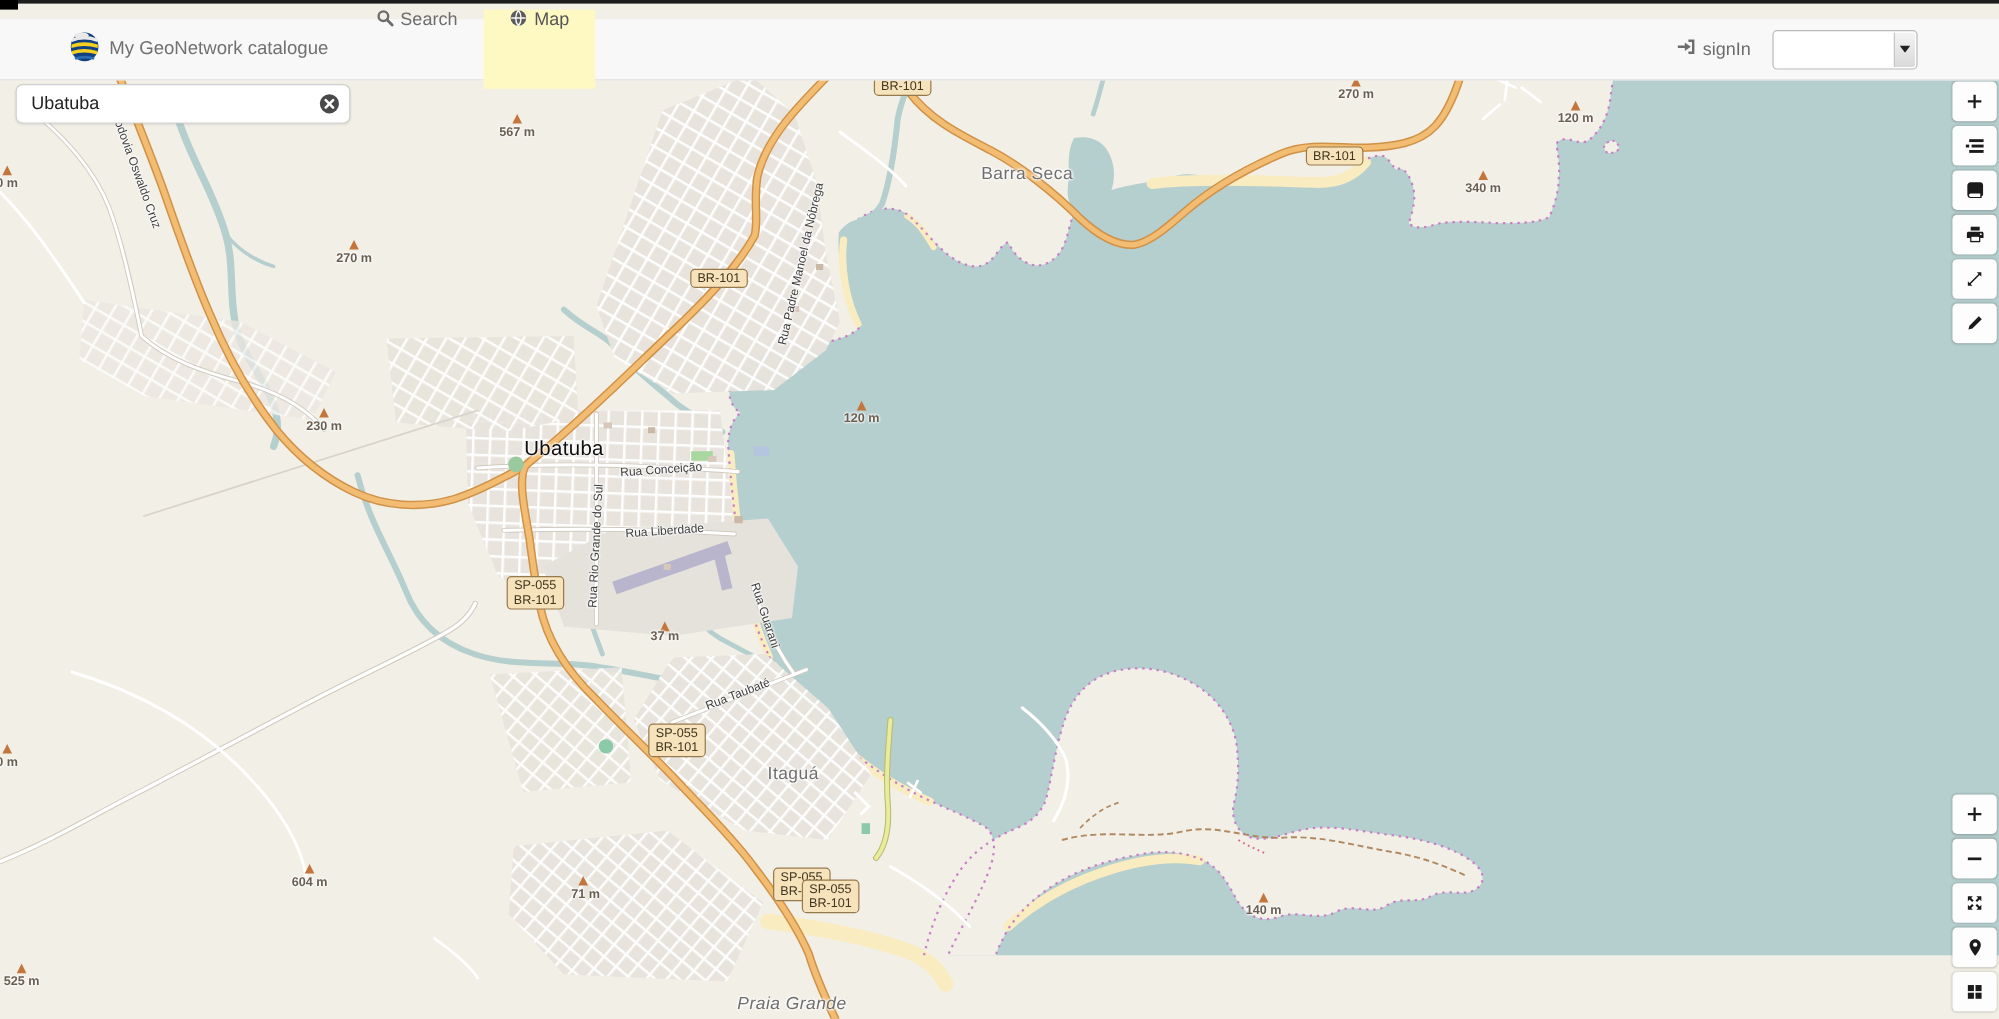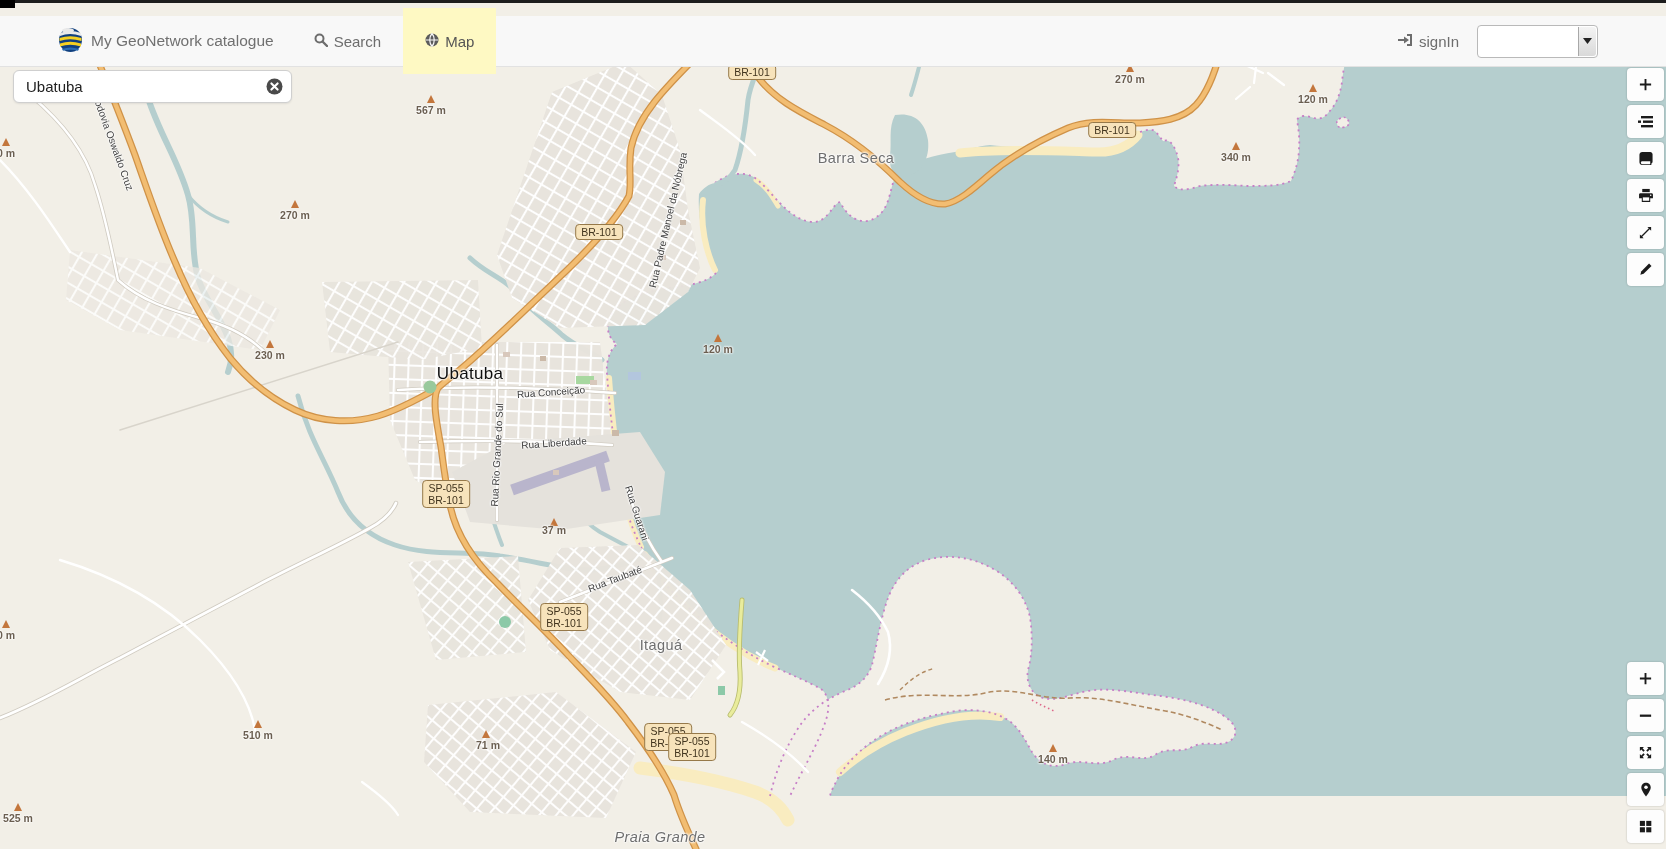--- a/index.html
+++ b/index.html
@@ -6,21 +6,21 @@
     font-family:"Liberation Sans","DejaVu Sans",sans-serif;background:#f2efe7;}
   #stage{position:relative;width:1666px;height:849px;overflow:hidden;}
   
   #map{position:absolute;left:0;top:0;width:1666px;height:849px;cursor:default;}
   
   #topstrip{position:absolute;left:0;top:0;width:100%;height:3px;background:#1d1d1d;z-index:40;}
   #topnub{position:absolute;left:0;top:0;width:15px;height:8px;background:#000;z-index:41;}
   #header{position:absolute;left:0;top:16px;width:100%;height:50px;background:#f8f8f8;
     border-bottom:1px solid #e2e2e2;z-index:30;display:flex;align-items:center;}
   .brand{display:flex;align-items:center;gap:8px;margin-left:58px;color:#707070;font-size:15.5px;}
-  .navitem{display:flex;align-items:center;gap:6px;color:#6d6d6d;font-size:15px;height:66px;
+  .navitem{display:flex;align-items:flex-start;gap:6px;color:#6d6d6d;font-size:15px;height:66px;
     padding:0 22px;cursor:pointer;}
   .navitem.first{margin-left:18px;}
   .navitem.active{background:#fef9c3;color:#555;}
   .spacer{flex:1;}
   .signin{display:flex;align-items:center;gap:6px;color:#6d6d6d;font-size:15px;cursor:pointer;}
   .langselect{position:relative;width:119px;height:31px;background:#fff;border:1px solid #b9b9b9;
     border-radius:4px;margin:0 68px 0 18px;cursor:pointer;}
   .langselect .caretbox{position:absolute;right:1px;top:1px;bottom:1px;width:17px;
     background:linear-gradient(#f4f4f4,#d9d9d9);border-left:1px solid #a8a8a8;
     border-radius:0 3px 3px 0;display:flex;align-items:center;justify-content:center;}
@@ -232,21 +232,21 @@
       <rect x="660" y="255" width="6" height="5" fill="#d8c8bc"></rect>
       <rect x="680" y="220" width="6" height="5" fill="#cbb9a8"></rect>
       <path d="M712,660 L724,672 L717,679" stroke="#ffffff" stroke-width="2.5" fill="none"></path>
       <path d="M756,652 l12,9 m-3,-11 l-7,15" stroke="#ffffff" stroke-width="2.2" fill="none"></path>
     </g>
   </svg>
 
   
   <div id="labels">
         <div class="mlabel town" style="left: 470px; top: 374px;">Ubatuba</div>
-        <div class="mlabel suburb" style="left: 856px; top: 158px;">Barra Seca</div>
+        <div class="mlabel suburb" style="left: 856px; top: 145px;">Barra Seca</div>
         <div class="mlabel suburb" style="left: 661px; top: 645px;">Itaguá</div>
         <div class="mlabel suburb" style="left: 660px; top: 837px; font-style: italic;">Praia Grande</div>
         <div class="mlabel street" style="left: 551px; top: 392px; transform: translate(-50%, -50%) rotate(-4deg);">Rua Conceição</div>
         <div class="mlabel street" style="left: 554px; top: 443px; transform: translate(-50%, -50%) rotate(-4deg);">Rua Liberdade</div>
         <div class="mlabel street" style="left: 497px; top: 455px; transform: translate(-50%, -50%) rotate(-87deg);">Rua Rio Grande do Sul</div>
         <div class="mlabel street" style="left: 615px; top: 579px; transform: translate(-50%, -50%) rotate(-21deg);">Rua Taubaté</div>
         <div class="mlabel street" style="left: 637px; top: 513px; transform: translate(-50%, -50%) rotate(72deg);">Rua Guarani</div>
         <div class="mlabel street" style="left: 668px; top: 220px; transform: translate(-50%, -50%) rotate(-77deg);">Rua Padre Manoel da Nóbrega</div>
         <div class="mlabel street" style="left: 113px; top: 142px; transform: translate(-50%, -50%) rotate(70deg);">Rodovia Oswaldo Cruz</div>
         <div class="peak-tri" style="left: 1130px; top: 64px;"></div>
@@ -265,21 +265,21 @@
         <div class="peak-label" style="left: 270px; top: 349px;">230 m</div>
         <div class="peak-tri" style="left: 718px; top: 334px;"></div>
         <div class="peak-label" style="left: 718px; top: 343px;">120 m</div>
         <div class="peak-tri" style="left: 554px; top: 518px;"></div>
         <div class="peak-label" style="left: 554px; top: 524px;">37 m</div>
         <div class="peak-tri" style="left: 6px; top: 620px;"></div>
         <div class="peak-label" style="left: 6px; top: 629px;">0 m</div>
         <div class="peak-tri" style="left: 18px; top: 803px;"></div>
         <div class="peak-label" style="left: 18px; top: 812px;">525 m</div>
         <div class="peak-tri" style="left: 258px; top: 720px;"></div>
-        <div class="peak-label" style="left: 258px; top: 729px;">510 m</div>
+        <div class="peak-label" style="left: 258px; top: 729px;">604 m</div>
         <div class="peak-tri" style="left: 486px; top: 730px;"></div>
         <div class="peak-label" style="left: 488px; top: 739px;">71 m</div>
         <div class="peak-tri" style="left: 1053px; top: 744px;"></div>
         <div class="peak-label" style="left: 1053px; top: 753px;">140 m</div>
         <div class="shield" style="left: 752px; top: 72px;">
           <div>BR-101</div>
         </div>
         <div class="shield" style="left: 599px; top: 232px;">
           <div>BR-101</div>
         </div>

